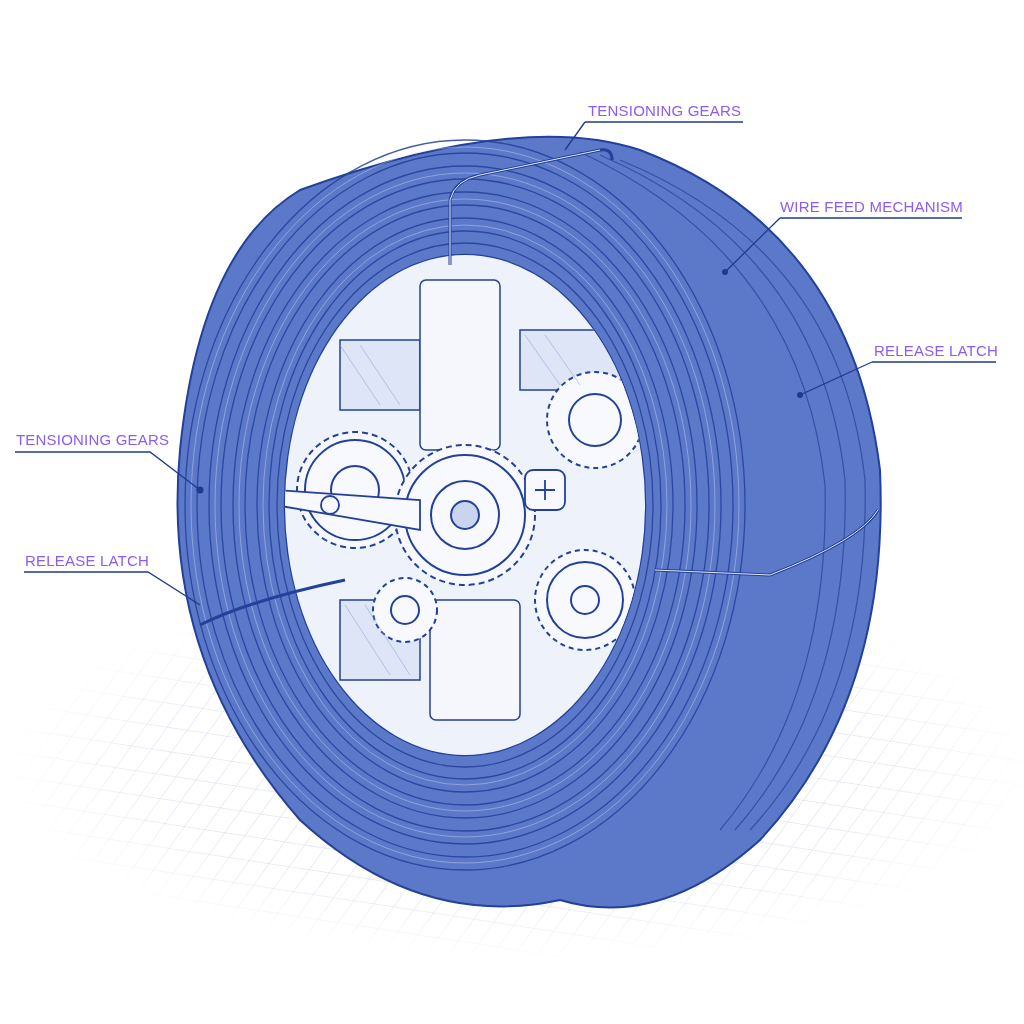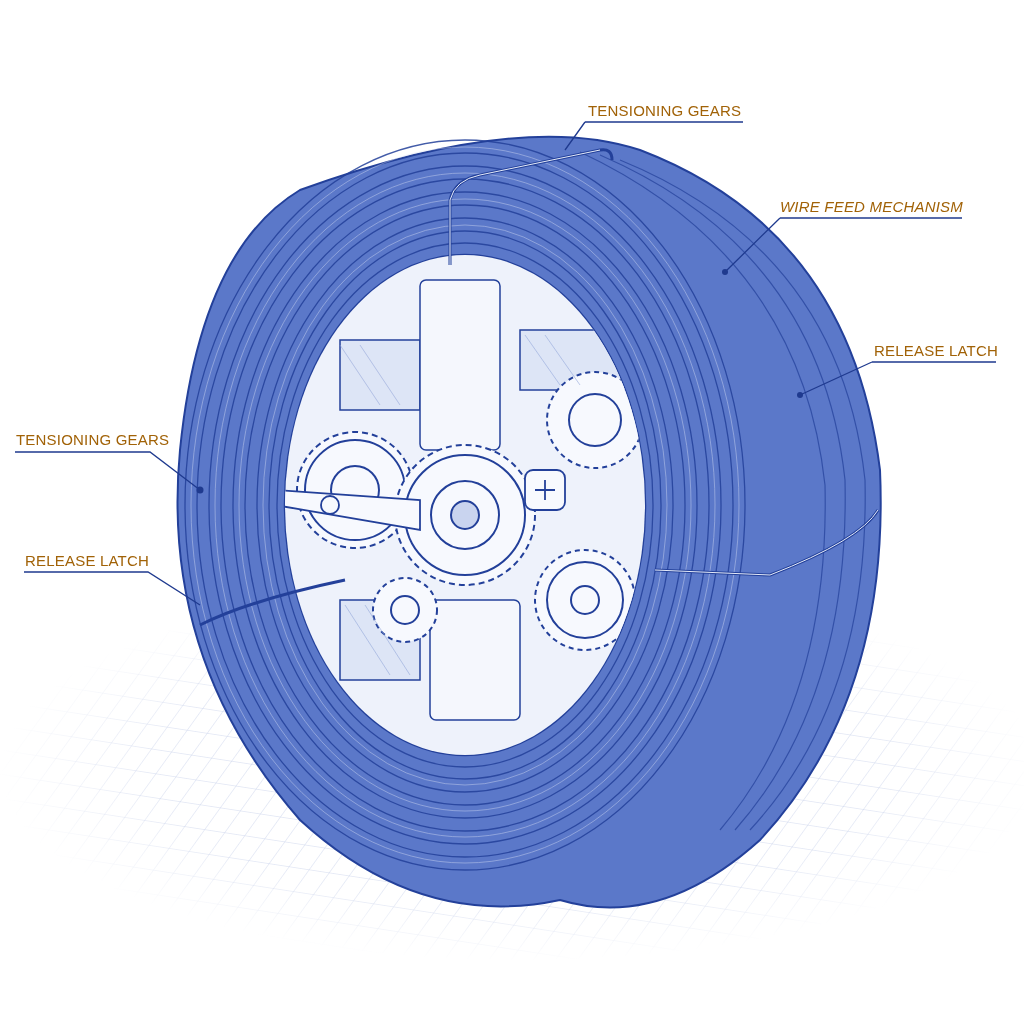--- a/index.html
+++ b/index.html
@@ -1,19 +1,19 @@
 <!DOCTYPE html>
 <html><head>
   <meta charset="utf-8">
   <style>
     html, body { margin:0; padding:0; background:#ffffff; }
     body { width:1024px; height:1024px; position:relative; overflow:hidden;
            font-family:"Liberation Sans", "DejaVu Sans", sans-serif; }
     #stage { position:absolute; left:0; top:0; width:1024px; height:1024px; }
-    .callout-label { position:absolute; color:#a16207; font-size:15px;
+    .callout-label { position:absolute; color:#8b5cf6; font-size:15px;
                      letter-spacing:0.2px; white-space:nowrap; line-height:1;text-align:center; }
   </style>
 </head>
 <body>
 
 <div id="stage">
   <svg width="1024" height="1024" viewBox="0 0 1024 1024">
     <defs>
       <pattern id="grid" width="22" height="22" patternUnits="userSpaceOnUse" patternTransform="skewX(-30) rotate(8)">
         <path d="M0 0 L22 0 M0 0 L0 22" stroke="#b9c6e6" stroke-width="0.8" fill="none"></path>
@@ -128,17 +128,17 @@
     </g>
     <g fill="#1f3a8f">
       <circle cx="725" cy="272" r="3"></circle>
       <circle cx="800" cy="395" r="3"></circle>
       <circle cx="200" cy="490" r="3.5"></circle>
     </g>
   </svg>
 
   
   <div class="callout-label" style="left:588px; top:103px;">TENSIONING GEARS</div>
-  <div class="callout-label" style="left:780px; top:199px;font-style:italic;">WIRE FEED MECHANISM</div>
+  <div class="callout-label" style="left:780px; top:199px;">WIRE FEED MECHANISM</div>
   <div class="callout-label" style="left:874px; top:343px;">RELEASE LATCH</div>
   <div class="callout-label" style="left:16px; top:432px;">TENSIONING GEARS</div>
   <div class="callout-label" style="left:25px; top:553px;">RELEASE LATCH</div>
 </div>
 
 </body></html>

